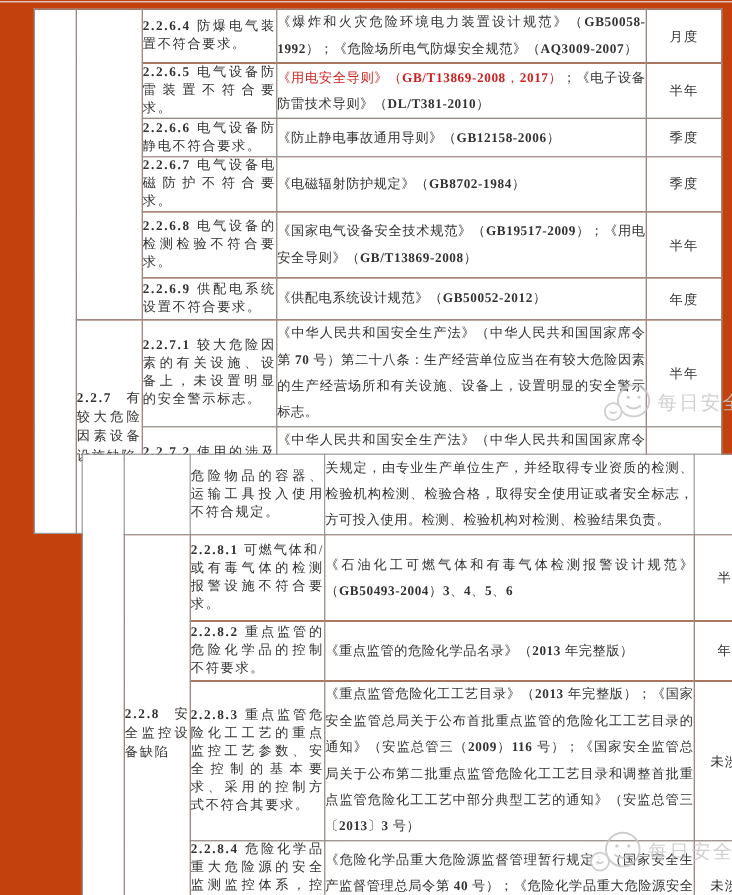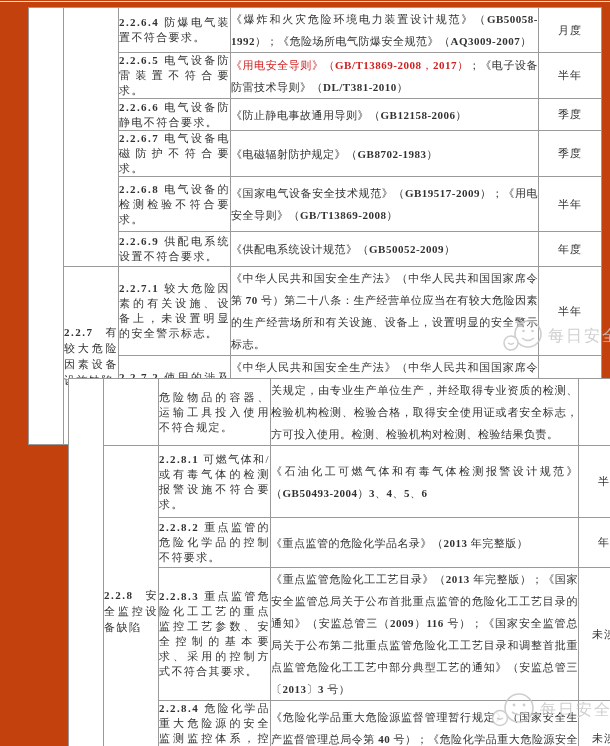--- a/index.html
+++ b/index.html
@@ -57,31 +57,31 @@
         <td class="cD"><span class="red">《用电安全导则》（<b>GB/T13869-2008</b>，<b>2017</b>）</span><span>；《电子设备防雷技术导则》（<b>DL/T381-2010</b>）</span></td>
         <td class="cE">半年</td>
       </tr>
       <tr style="height:32px">
         <td class="cC"><b>2.2.6.6</b> 电气设备防静电不符合要求。</td>
         <td class="cD">《防止静电事故通用导则》（<b>GB12158-2006</b>）</td>
         <td class="cE">季度</td>
       </tr>
       <tr style="height:37px">
         <td class="cC"><b>2.2.6.7</b> 电气设备电磁防护不符合要求。</td>
-        <td class="cD">《电磁辐射防护规定》（<b>GB8702-1983</b>）</td>
+        <td class="cD">《电磁辐射防护规定》（<b>GB8702-1984</b>）</td>
         <td class="cE">季度</td>
       </tr>
       <tr style="height:55px">
         <td class="cC"><b>2.2.6.8</b> 电气设备的检测检验不符合要求。</td>
         <td class="cD">《国家电气设备安全技术规范》（<b>GB19517-2009</b>）；《用电安全导则》（<b>GB/T13869-2008</b>）</td>
         <td class="cE">半年</td>
       </tr>
       <tr style="height:35px">
         <td class="cC"><b>2.2.6.9</b> 供配电系统设置不符合要求。</td>
-        <td class="cD">《供配电系统设计规范》（<b>GB50052-2009</b>）</td>
+        <td class="cD">《供配电系统设计规范》（<b>GB50052-2012</b>）</td>
         <td class="cE">年度</td>
       </tr>
       <tr style="height:71px">
         <td class="cB" rowspan="2"><b>2.2.7</b> 有较大危险因素设备设施缺陷</td>
         <td class="cC"><b>2.2.7.1</b> 较大危险因素的有关设施、设备上，未设置明显的安全警示标志。</td>
         <td class="cD">《中华人民共和国安全生产法》（中华人民共和国国家席令第 <b>70</b> 号）第二十八条：生产经营单位应当在有较大危险因素的生产经营场所和有关设施、设备上，设置明显的安全警示标志。</td>
         <td class="cE">半年</td>
       </tr>
       <tr style="height:51px">
         <td class="cC"><b>2.2.7.2</b> 使用的涉及生命安全、危险性较大的特种设备，以及</td>

